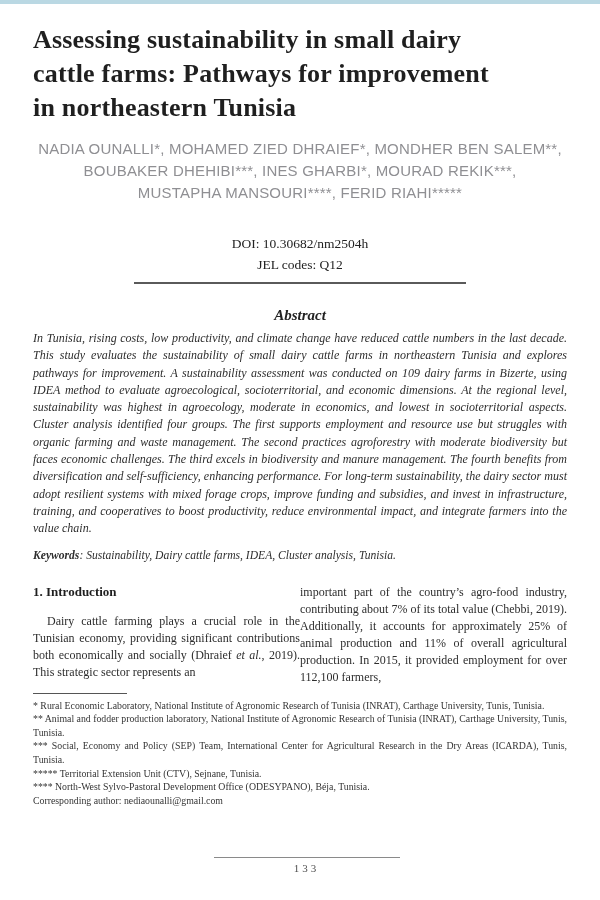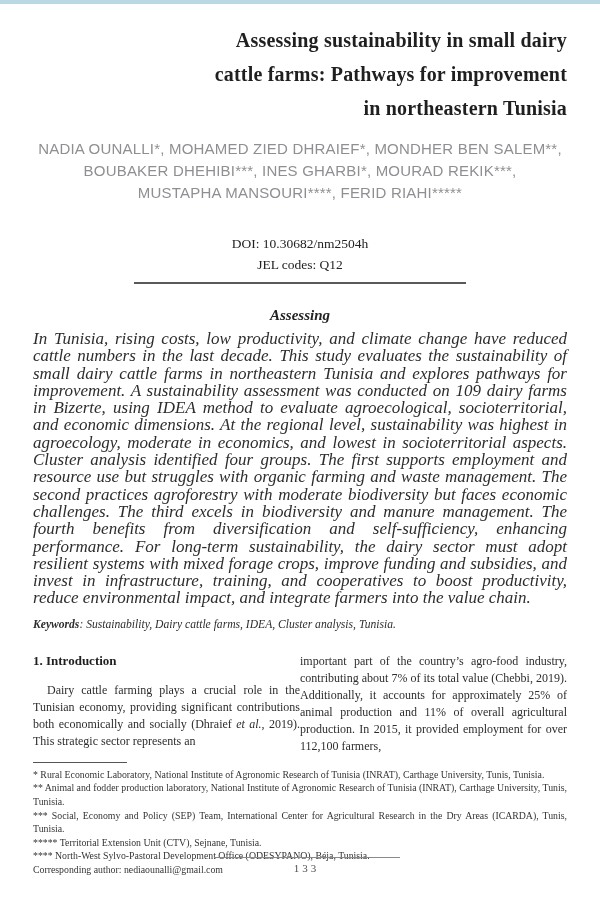--- a/index.html
+++ b/index.html
@@ -49,23 +49,23 @@
     font-family: "Liberation Sans", sans-serif;
     font-weight: bold; font-size: 6.5px; color: #eef4f6;
     letter-spacing: 0.6px; margin-top: 2px;
   }
 
   
   .front { padding: 0 33px; }
 
   h1.title {
     margin-top: 19px;
-    text-align: right;
+    text-align: left;
     font-weight: bold;
-    font-size: 20px;
+    font-size: 26px;
     line-height: 34px;
     color: #1f1f1f;
     letter-spacing: 0.2px;
   }
   h1.title span { display: block; }
 
   .authors {
     margin-top: 13px;
     text-align: center;
     font-family: "Liberation Sans", sans-serif;
@@ -96,21 +96,21 @@
     margin-top: 23px;
     text-align: center;
     font-size: 15px;
     font-weight: bold;
     font-style: italic;
     color: #222222;
   }
   .abstract-text {
     margin-top: 6px;
     font-style: italic;
-    font-size: 17px;
+    font-size: 12px;
     line-height: 17.3px;
     text-align: justify;
     color: #2d2d2d;
   }
   .keywords {
     margin-top: 11px;
     font-style: italic;
     font-size: 11.6px;
     color: #2d2d2d;
   }
@@ -191,21 +191,21 @@
     </div>
 
     <div class="doiblock">
       <div>DOI: 10.30682/nm2504h</div>
       <div>JEL codes: Q12</div>
     </div>
 
     <hr class="rule-mid">
 
     <section>
-      <h2 class="abstract-heading">Assessing</h2>
+      <h2 class="abstract-heading">Abstract</h2>
       <p class="abstract-text">In Tunisia, rising costs, low productivity, and climate change have reduced cattle numbers in the last decade. This study evaluates the sustainability of small dairy cattle farms in northeastern Tunisia and explores pathways for improvement. A sustainability assessment was conducted on 109 dairy farms in Bizerte, using IDEA method to evaluate agroecological, socioterritorial, and economic dimensions. At the regional level, sustainability was highest in agroecology, moderate in economics, and lowest in socioterritorial aspects. Cluster analysis identified four groups. The first supports employment and resource use but struggles with organic farming and waste management. The second practices agroforestry with moderate biodiversity but faces economic challenges. The third excels in biodiversity and manure management. The fourth benefits from diversification and self-sufficiency, enhancing performance. For long-term sustainability, the dairy sector must adopt resilient systems with mixed forage crops, improve funding and subsidies, and invest in infrastructure, training, and cooperatives to boost productivity, reduce environmental impact, and integrate farmers into the value chain.</p>
       <p class="keywords"><span class="kw-label">Keywords</span><span>: Sustainability, Dairy cattle farms, IDEA, Cluster analysis, Tunisia.</span></p>
     </section>
 
     <div class="cols">
       <div class="col">
         <h3>1. Introduction</h3>
         <p class="indent"><span>Dairy cattle farming plays a crucial role in the Tunisian economy, providing significant contributions both economically and socially (Dhraief </span><i>et al.</i><span>, 2019). This strategic sector represents an</span></p>
       </div>
       <div class="col">

